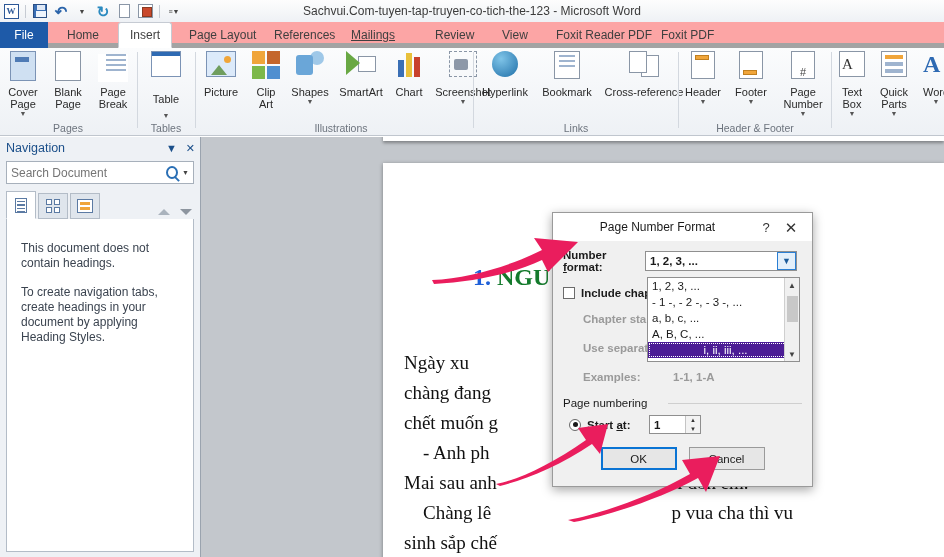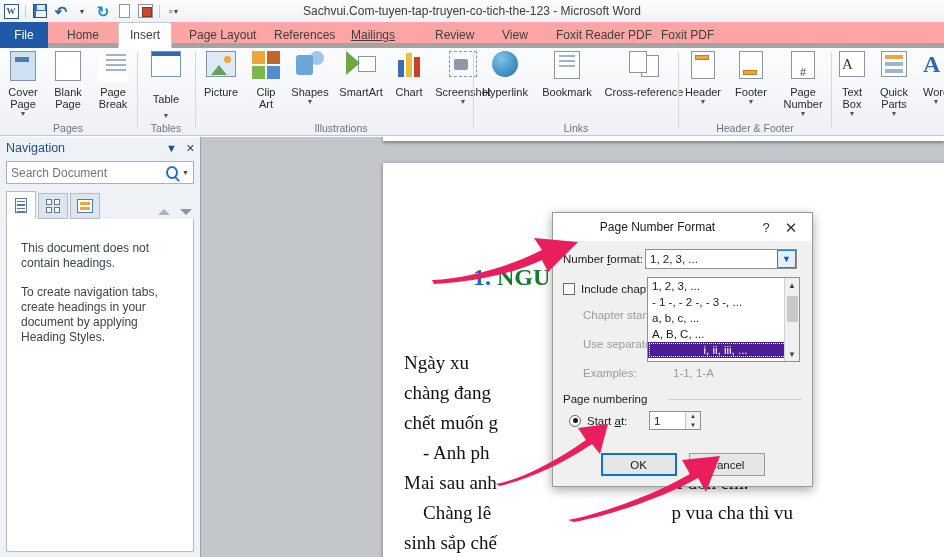--- a/index.html
+++ b/index.html
@@ -173,21 +173,21 @@
   .dialog {
     position: absolute; left: 552px; top: 212px; width: 261px; height: 275px;
     background: #f0f0f0; border: 1px solid #9a9a9a;
     box-shadow: 0 3px 10px rgba(0,0,0,.35); font-size: 11.5px; color: #1a1a1a;
   }
   .dlg-title { height: 28px; background: #fff; display: flex; align-items: center; padding: 0 8px; }
   .dlg-title .t { font-size: 12px; color: #1a1a1a; flex: 1; text-align: center; }
   .dlg-help { font-size: 13px; color: #333; width: 24px; text-align: center; }
   .dlg-close { font-size: 15px; color: #333; width: 26px; text-align: center; line-height: 1; }
   .dlg-body { position: relative; padding: 8px 10px; }
-  .row { display: flex; align-items: center; margin-bottom: 14px; }
+  .row { display: flex; align-items: center; margin-bottom: 14px; font-weight: bold; }
   .lbl-nf { width: 82px; font-size: 11.5px; }
   .u { text-decoration: underline; }
   .combo {
     position: relative; width: 152px; height: 20px; background: #fff; border: 1px solid #8f8f8f;
     display: flex; align-items: center; padding: 0 4px; font-size: 11.5px;
   }
   .combo-btn {
     position: absolute; right: 0; top: 0; width: 19px; height: 18px; background: #e3effa;
     border: 1px solid #2a7fd4; display: flex; align-items: center; justify-content: center;
     font-size: 9px; color: #1a5a9a;
@@ -198,21 +198,21 @@
   .sep-wide { width: 96px; height: 18px; background: #eaeaea; border: 1px solid #c4c4c4; font-size: 11px; color: #9a9a9a; display: flex; align-items: center; padding-left: 6px; position: relative; }
   .sep-wide .sb { position: absolute; right: 0; top: 0; width: 17px; height: 16px; background: #dcdcdc; border-left: 1px solid #c4c4c4; display: flex; align-items: center; justify-content: center; font-size: 8px; }
   .grpbox { margin-top: 10px; }
   .grpbox .cap { display: flex; align-items: center; gap: 21px; font-size: 11.5px; margin-bottom: 6px; }
   .grpbox .cap .line { flex: 1; height: 1px; background: #cfcfcf; }
   .radio { width: 12px; height: 12px; border: 1px solid #6b6b6b; border-radius: 50%; background: #fff; margin-right: 6px; position: relative; flex: none; }
   .radio.on:after { content: ""; position: absolute; left: 2.5px; top: 2.5px; width: 5px; height: 5px; border-radius: 50%; background: #1a1a1a; }
   .spin { width: 52px; height: 19px; border: 1px solid #8f8f8f; background: #fff; position: relative; display: flex; align-items: center; padding-left: 4px; font-size: 11.5px; }
   .spin .btns { position: absolute; right: 0; top: 0; width: 15px; height: 17px; border-left: 1px solid #c4c4c4; background: #f3f3f3; display: flex; flex-direction: column; }
   .spin .btns i { flex: 1; display: flex; align-items: center; justify-content: center; font-size: 6px; color: #333; }
-  .dlg-buttons { position: absolute; left: 0; bottom: 10px; width: 100%; display: flex; justify-content: center; gap: 12px; }
+  .dlg-buttons { position: absolute; left: 0; bottom: 16px; width: 100%; display: flex; justify-content: center; gap: 12px; }
   .dbtn { width: 76px; height: 23px; background: #e6e6e6; border: 1px solid #9a9a9a; font-size: 11.5px; display: flex; align-items: center; justify-content: center; }
   .dbtn.def { border: 2px solid #0a74d4; background: #e6e6e6; }
 
   
   .ddlist {
     position: absolute; left: 94px; top: 36px; width: 153px; height: 85px;
     background: #fff; border: 1px solid #8f8f8f; z-index: 40; font-size: 11.5px;
   }
   .ddlist .opt { height: 16px; line-height: 16px; padding-left: 4px; white-space: nowrap; }
   .ddlist .opt.sel { background: #4c1d95; color: #fff; outline: 1px dotted #fff; outline-offset: -2px; text-align: center; }

